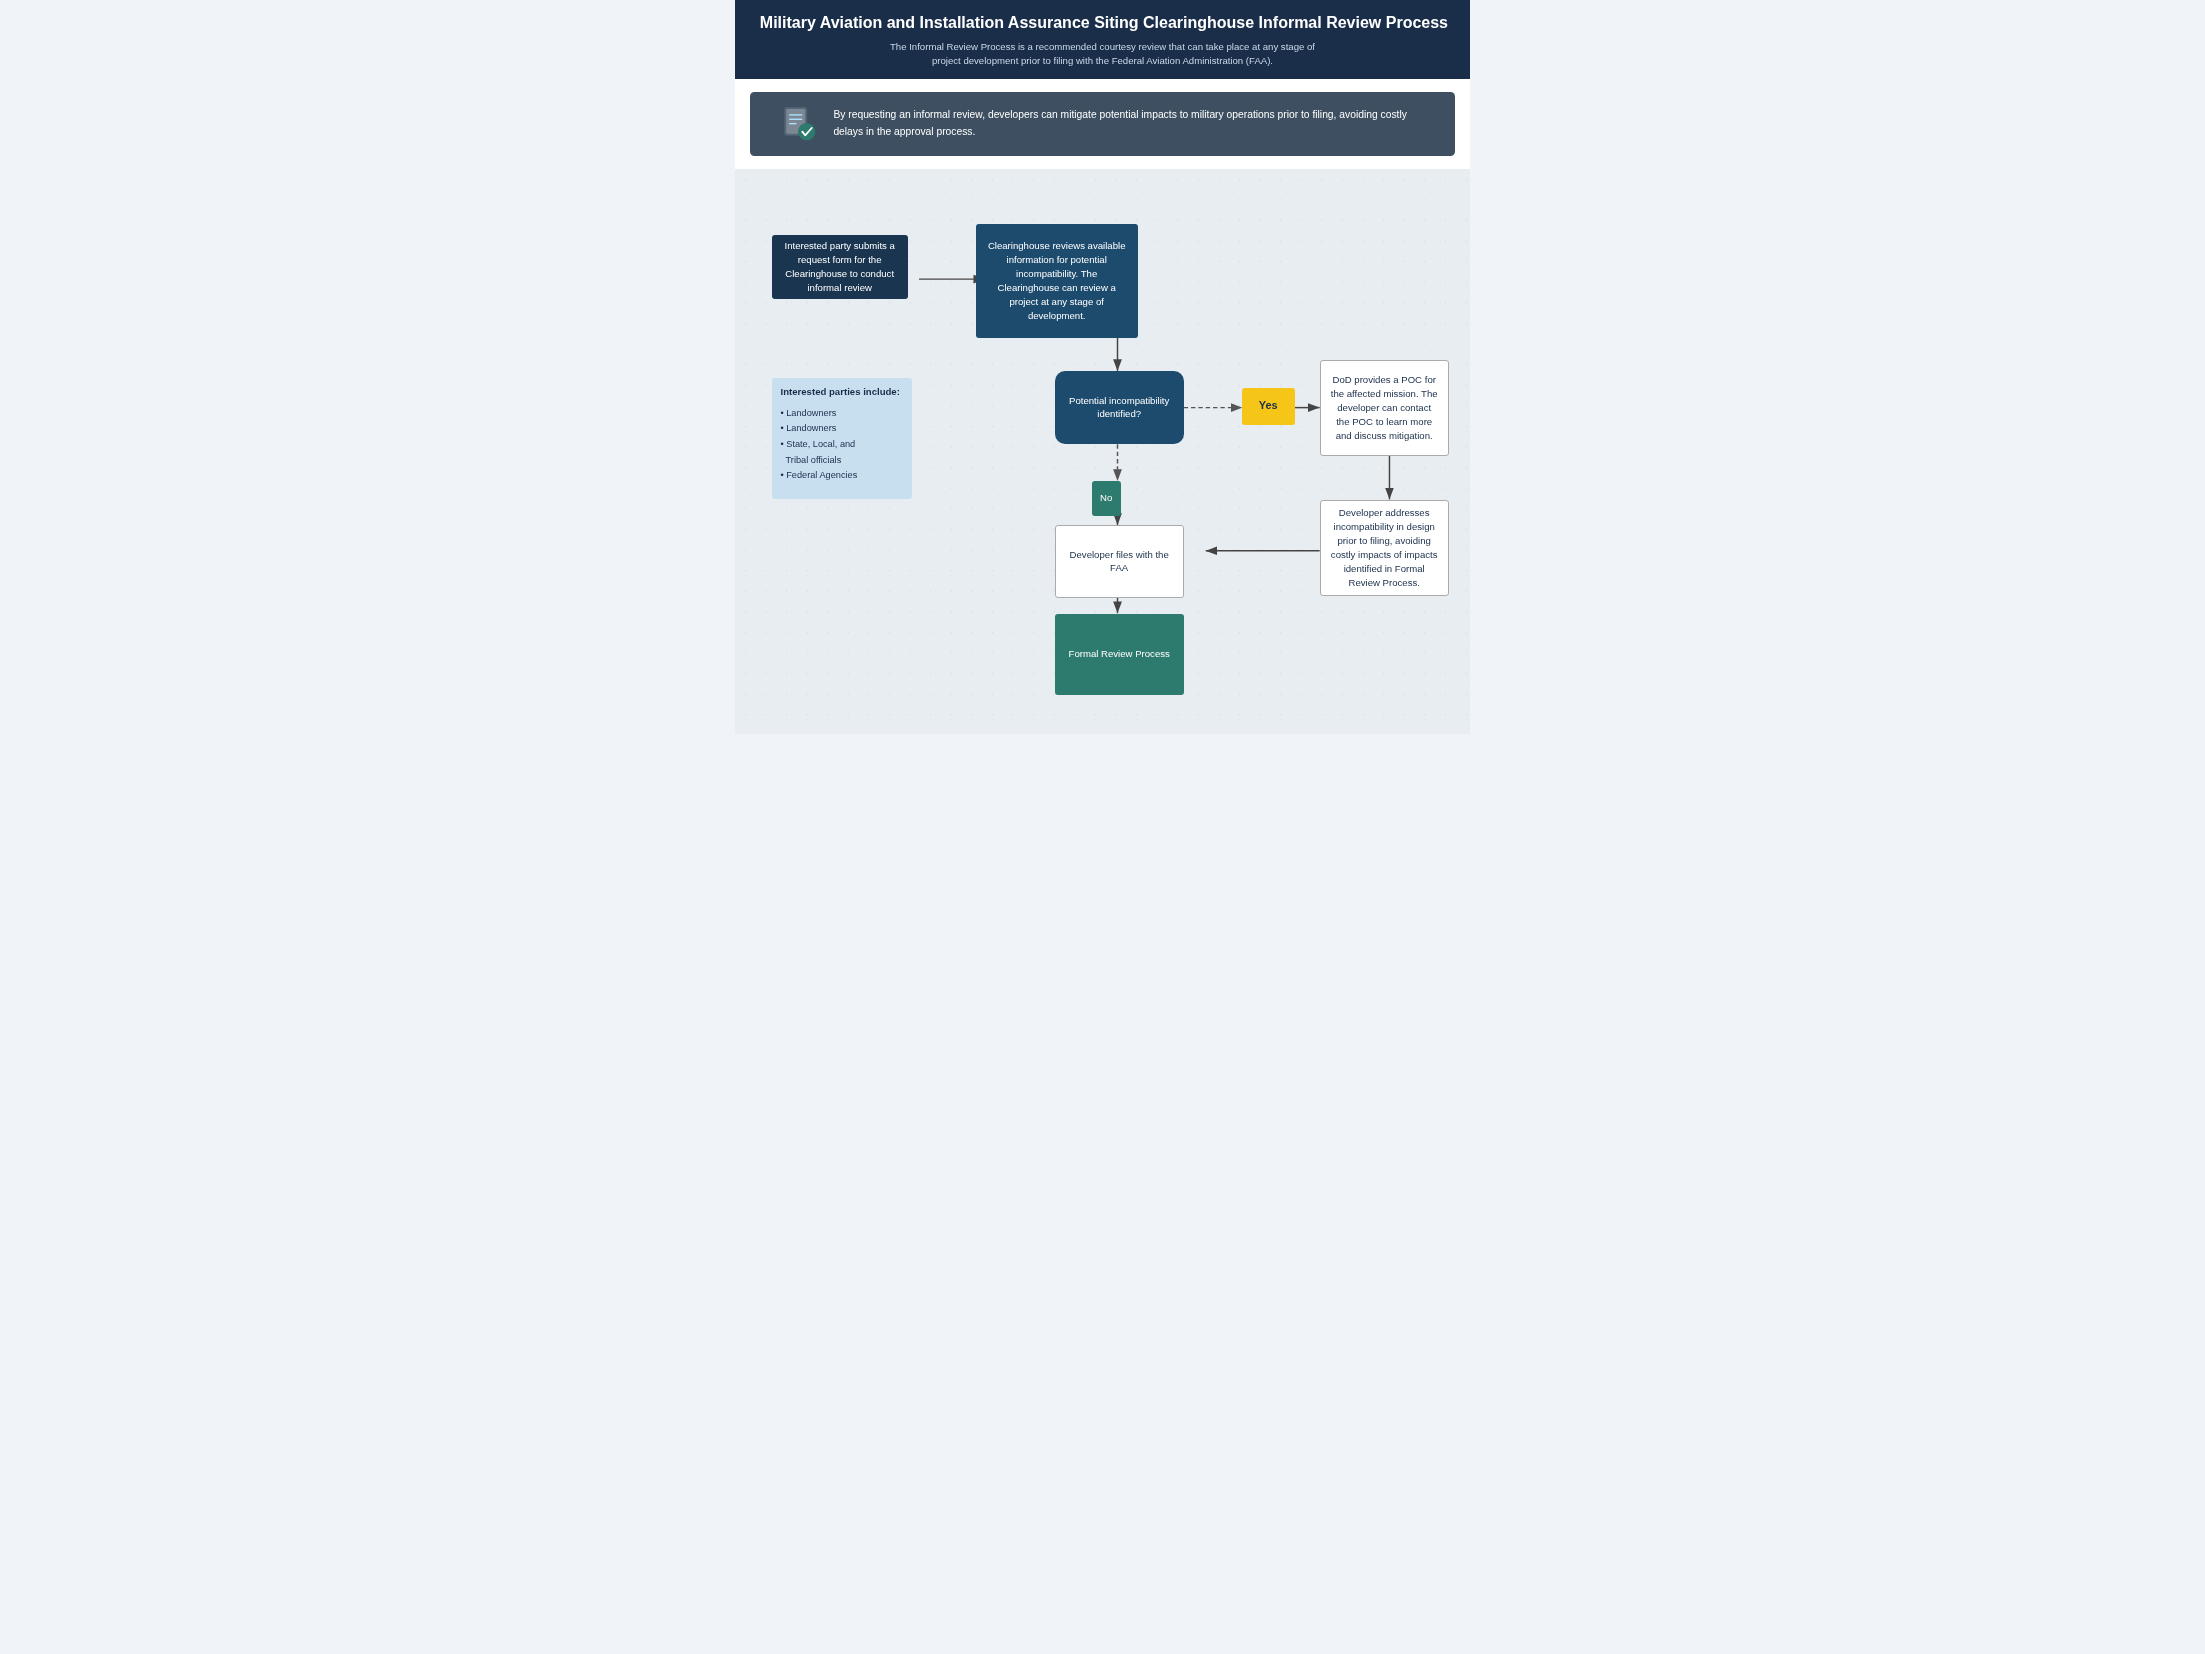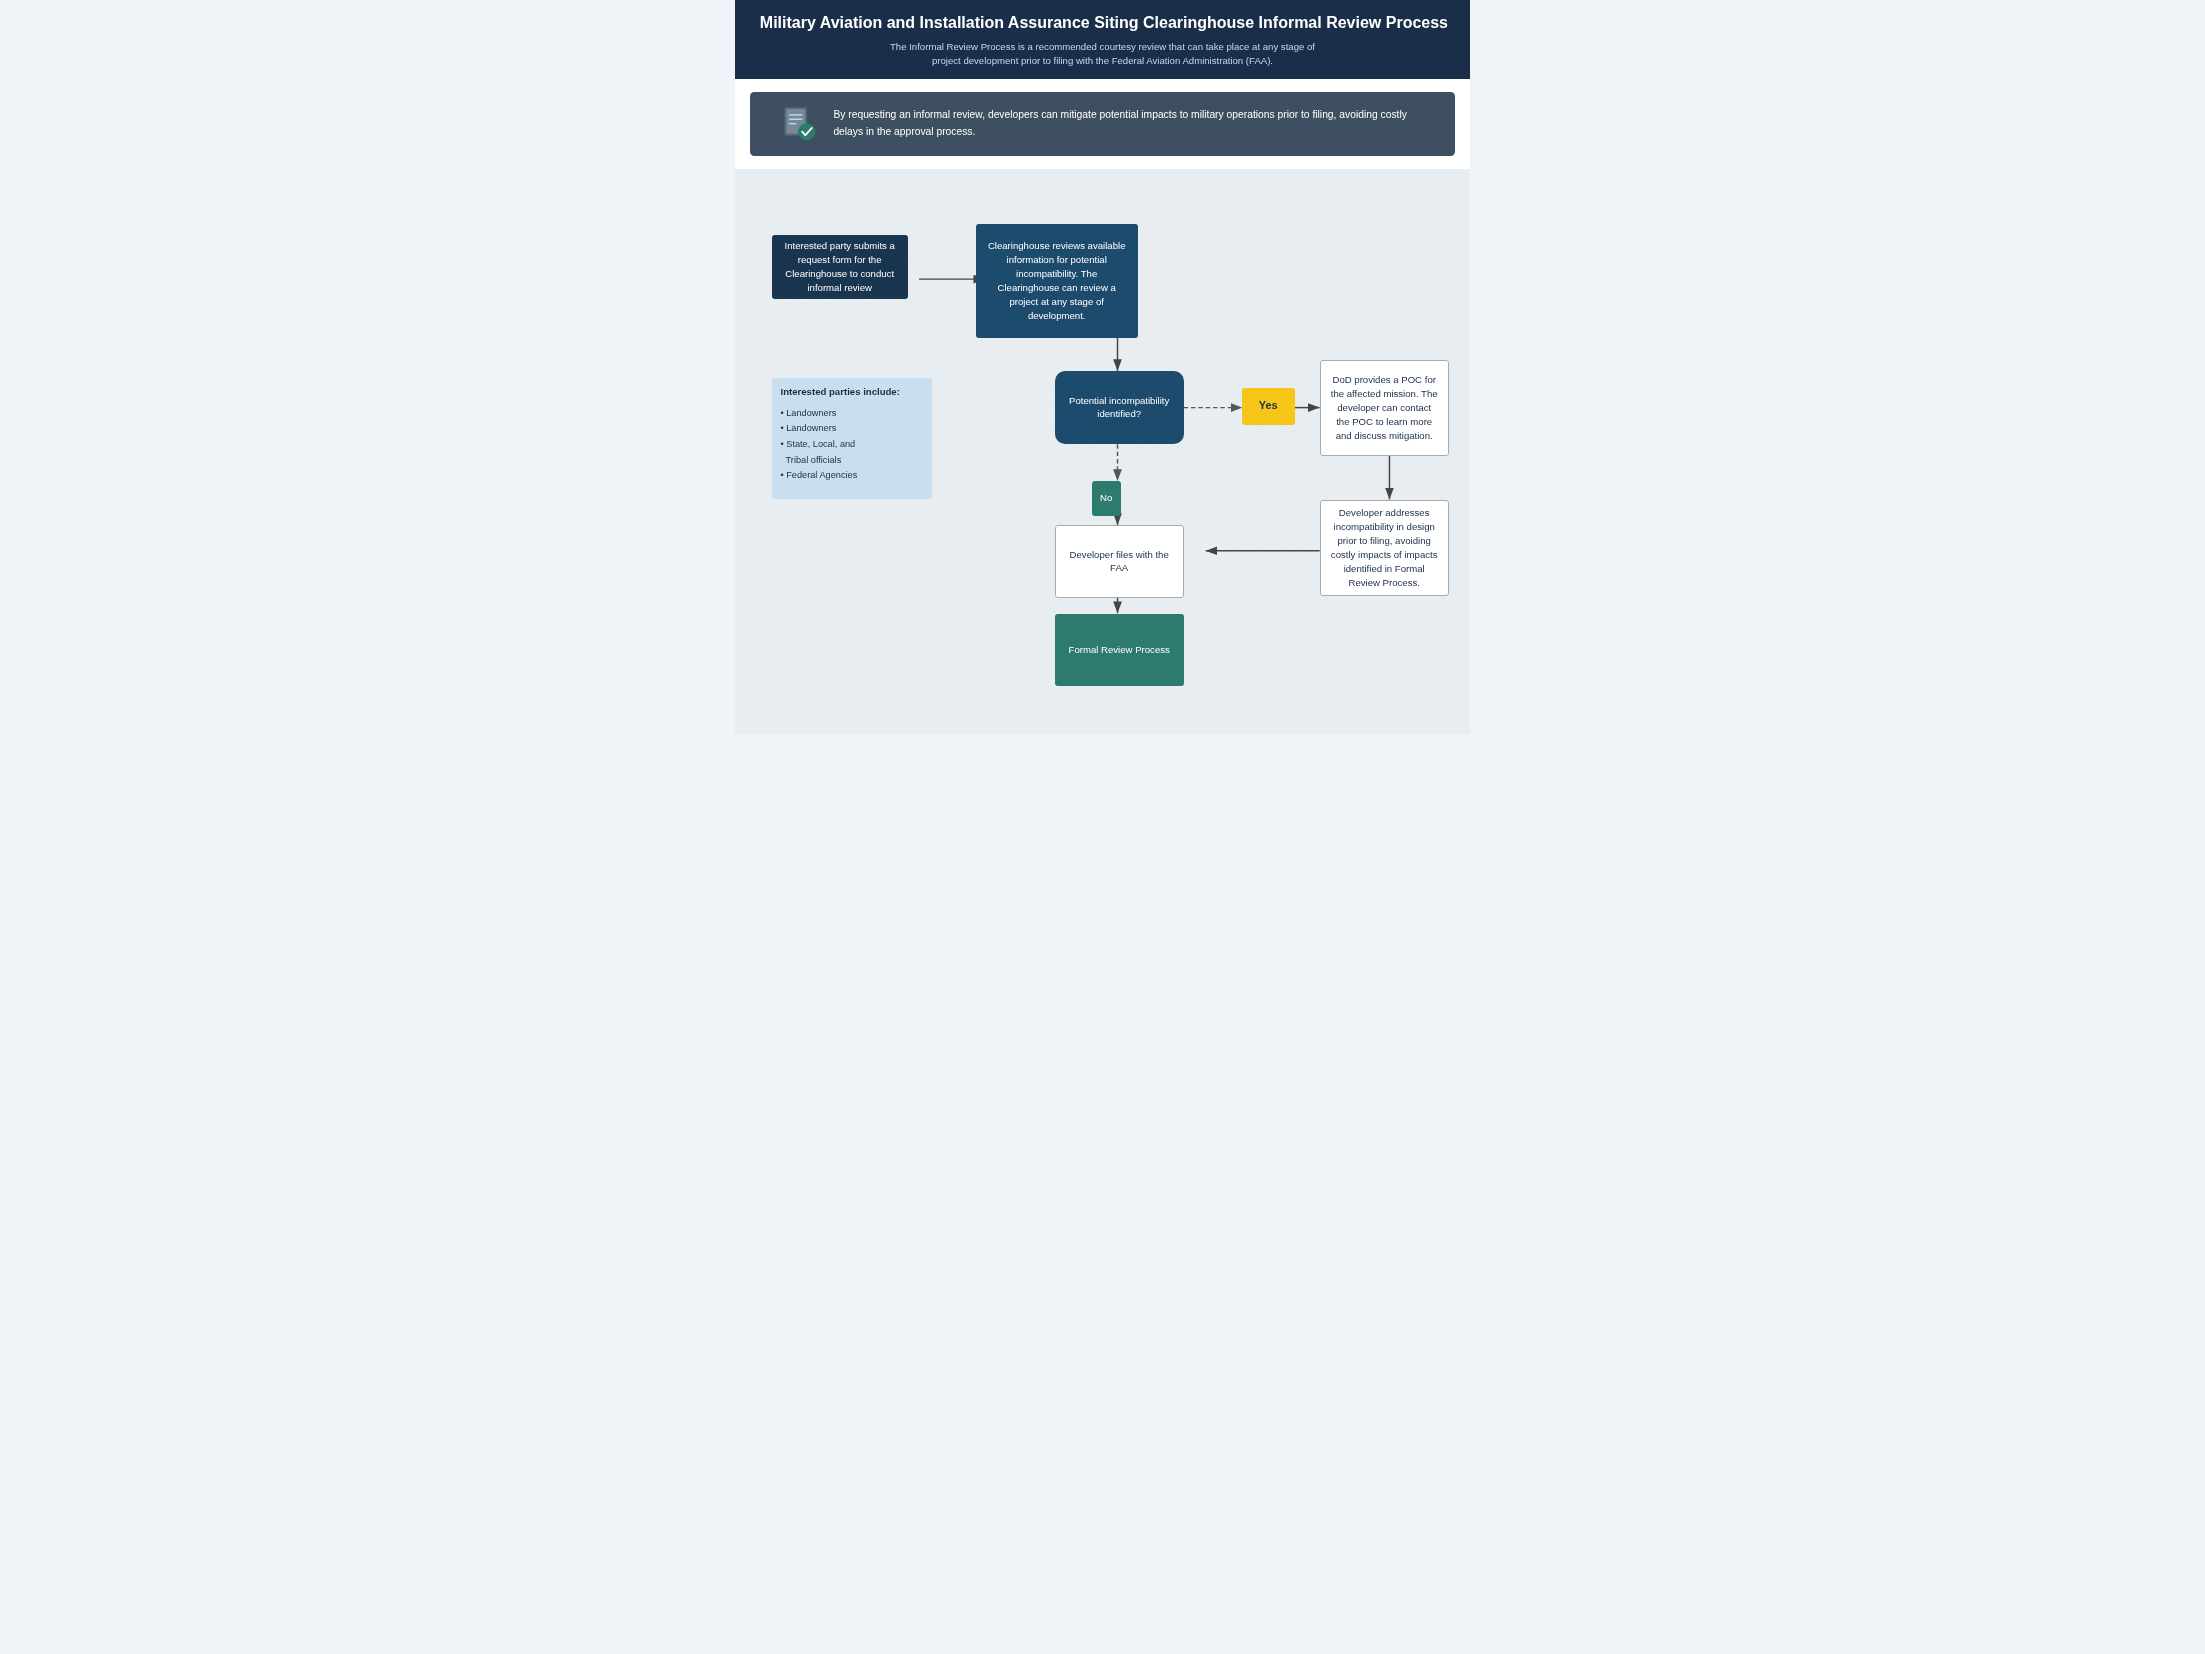--- a/index.html
+++ b/index.html
@@ -209,23 +209,23 @@
       <div class="box box-yellow" style="left:492px; top:197px; width:53px; height:37px;">Yes</div>
 
       <div class="box box-teal" style="left:342px; top:290px; width:29px; height:35px; border-radius:2.9px;">No</div>
 
       <div class="box box-white-border" style="left:570px; top:169px; width:129px; height:96px;">DoD provides a POC for the affected mission. The developer can contact the POC to learn more and discuss mitigation.</div>
 
       <div class="box box-white-border" style="left:570px; top:309px; width:129px; height:96px;">Developer addresses incompatibility in design prior to filing, avoiding costly impacts of impacts identified in Formal Review Process.</div>
 
       <div class="box box-white-border" style="left:305px; top:334px; width:129px; height:73px;">Developer files with the FAA</div>
 
-      <div class="box box-teal" style="left:305px; top:423px; width:129px; height:72px;">Formal Review Process</div>
-
-      <div class="box box-light-blue" style="left:22px; top:187px; width:160px; height:121px; flex-direction: column; align-items: flex-start; justify-content: flex-start; gap: 2.9px;">
+      <div class="box box-teal" style="left:305px; top:423px; width:129px; height:81px;">Formal Review Process</div>
+
+      <div class="box box-light-blue" style="left:22px; top:187px; width:140px; height:121px; flex-direction: column; align-items: flex-start; justify-content: flex-start; gap: 2.9px;">
         <div style="font-weight:bold; font-size:9.6px; margin-bottom:3.7px;">Interested parties include:</div>
         <div style="font-size:9.2px; line-height:1.7;">
           <div>• Landowners</div>
           <div>• Landowners</div>
           <div>• State, Local, and<br>&nbsp;&nbsp;Tribal officials</div>
           <div>• Federal Agencies</div>
         </div>
       </div>
 
     </div>

